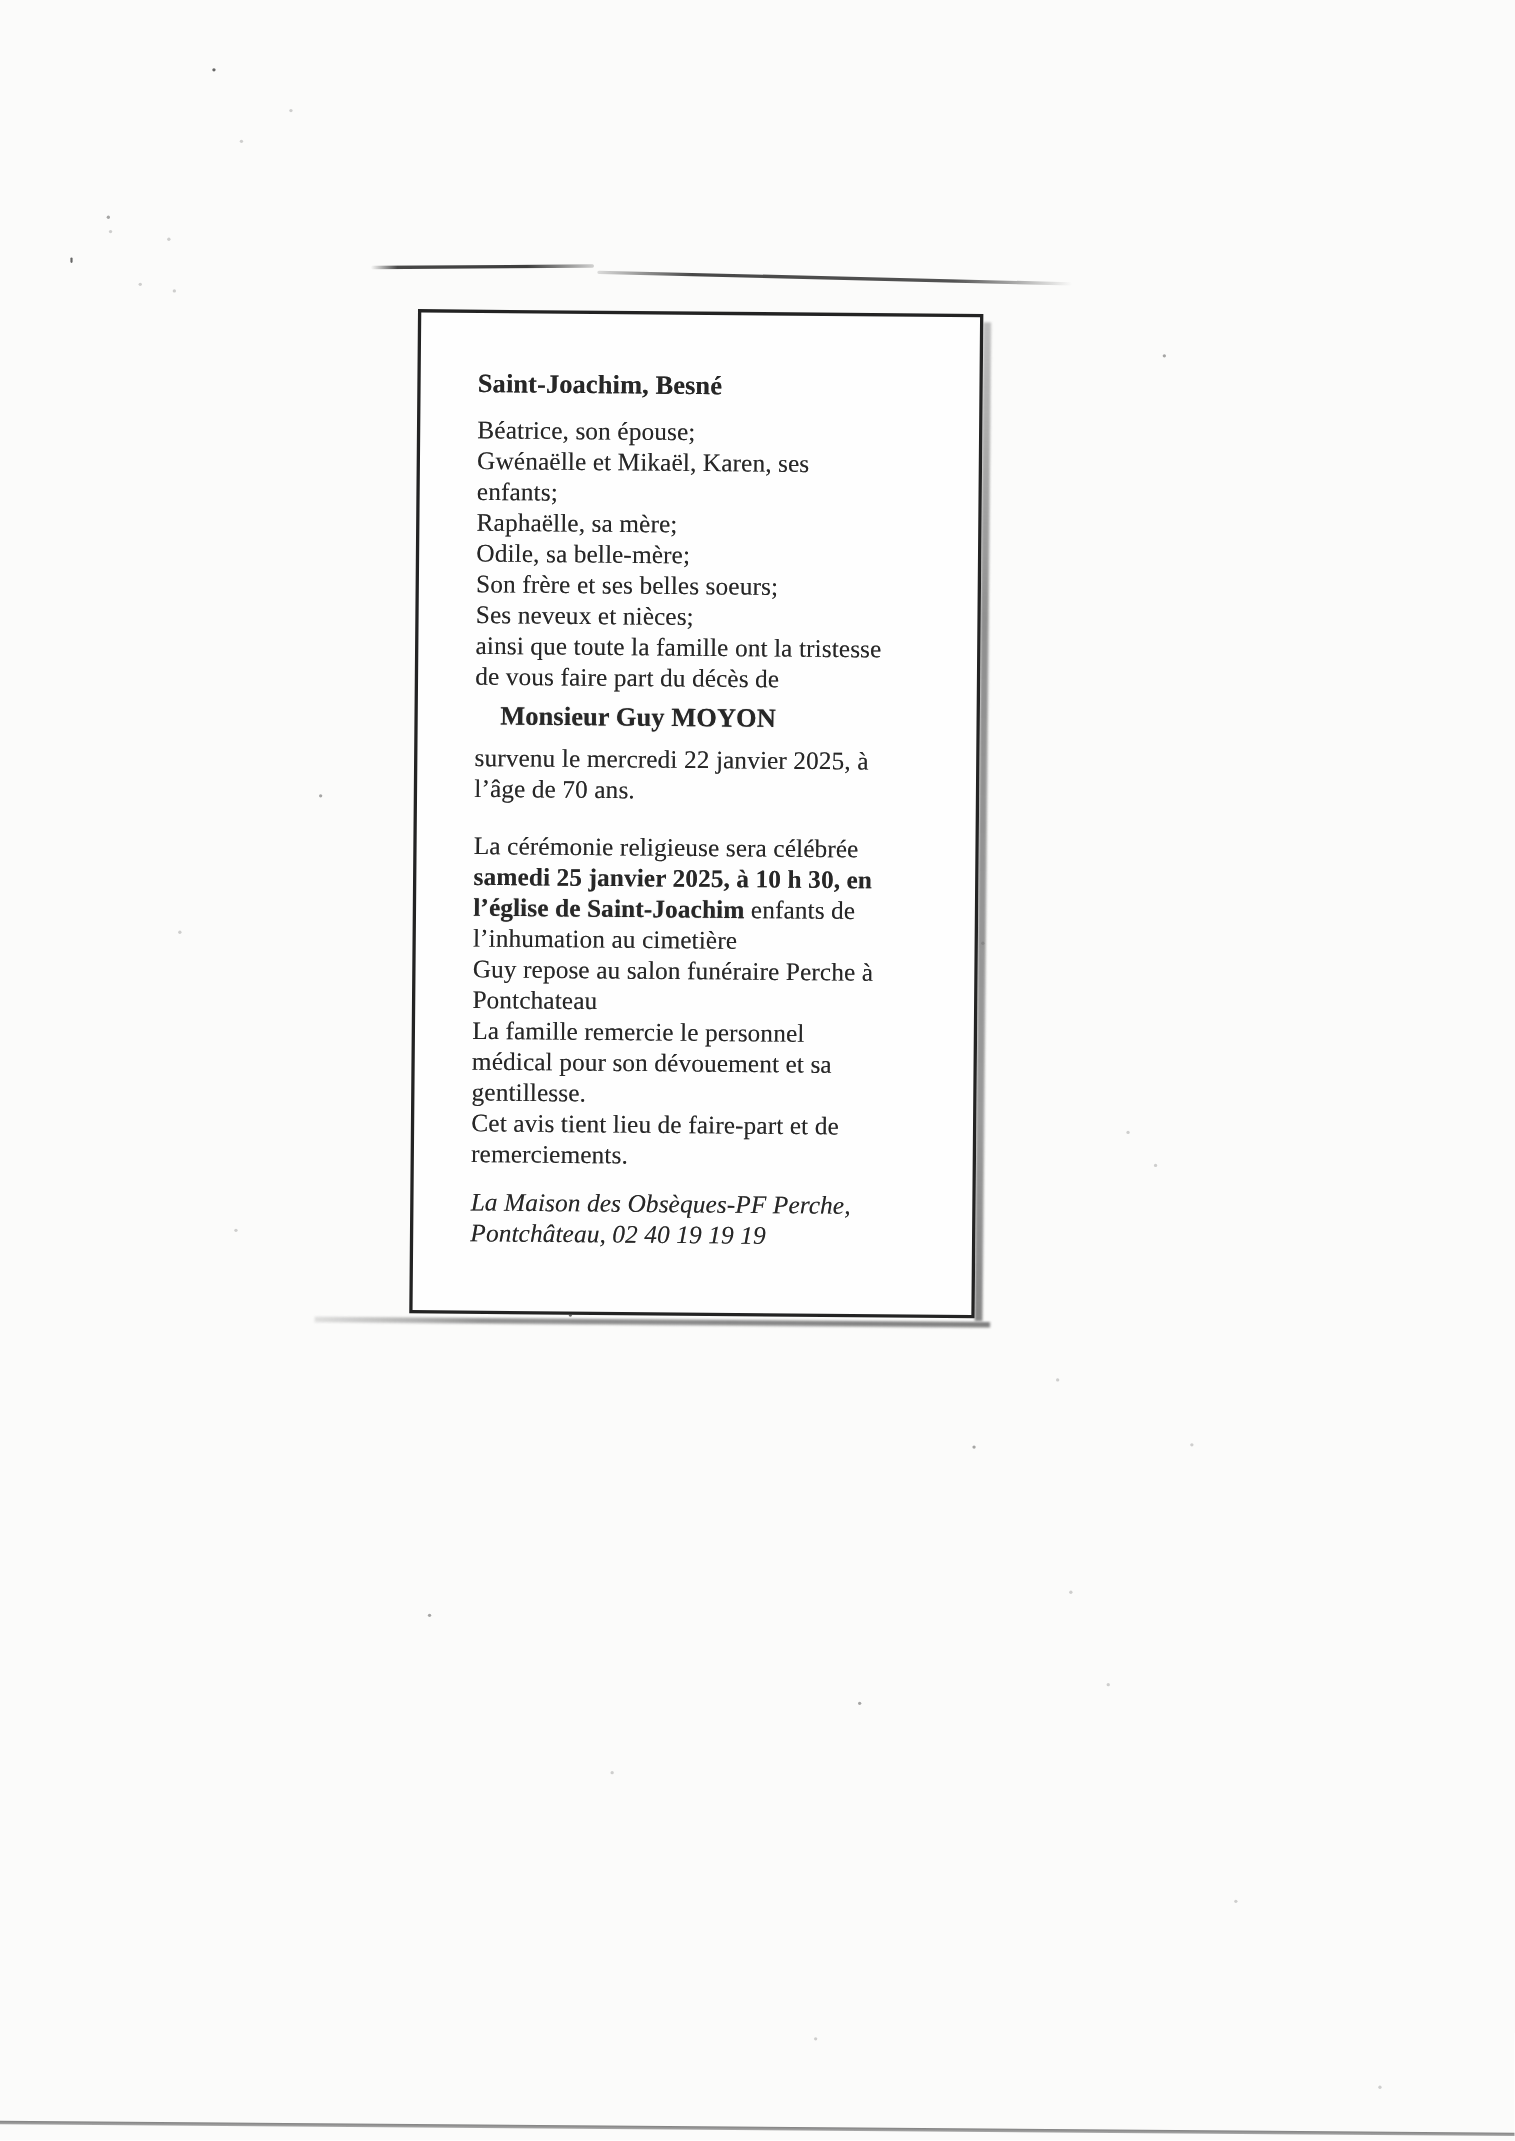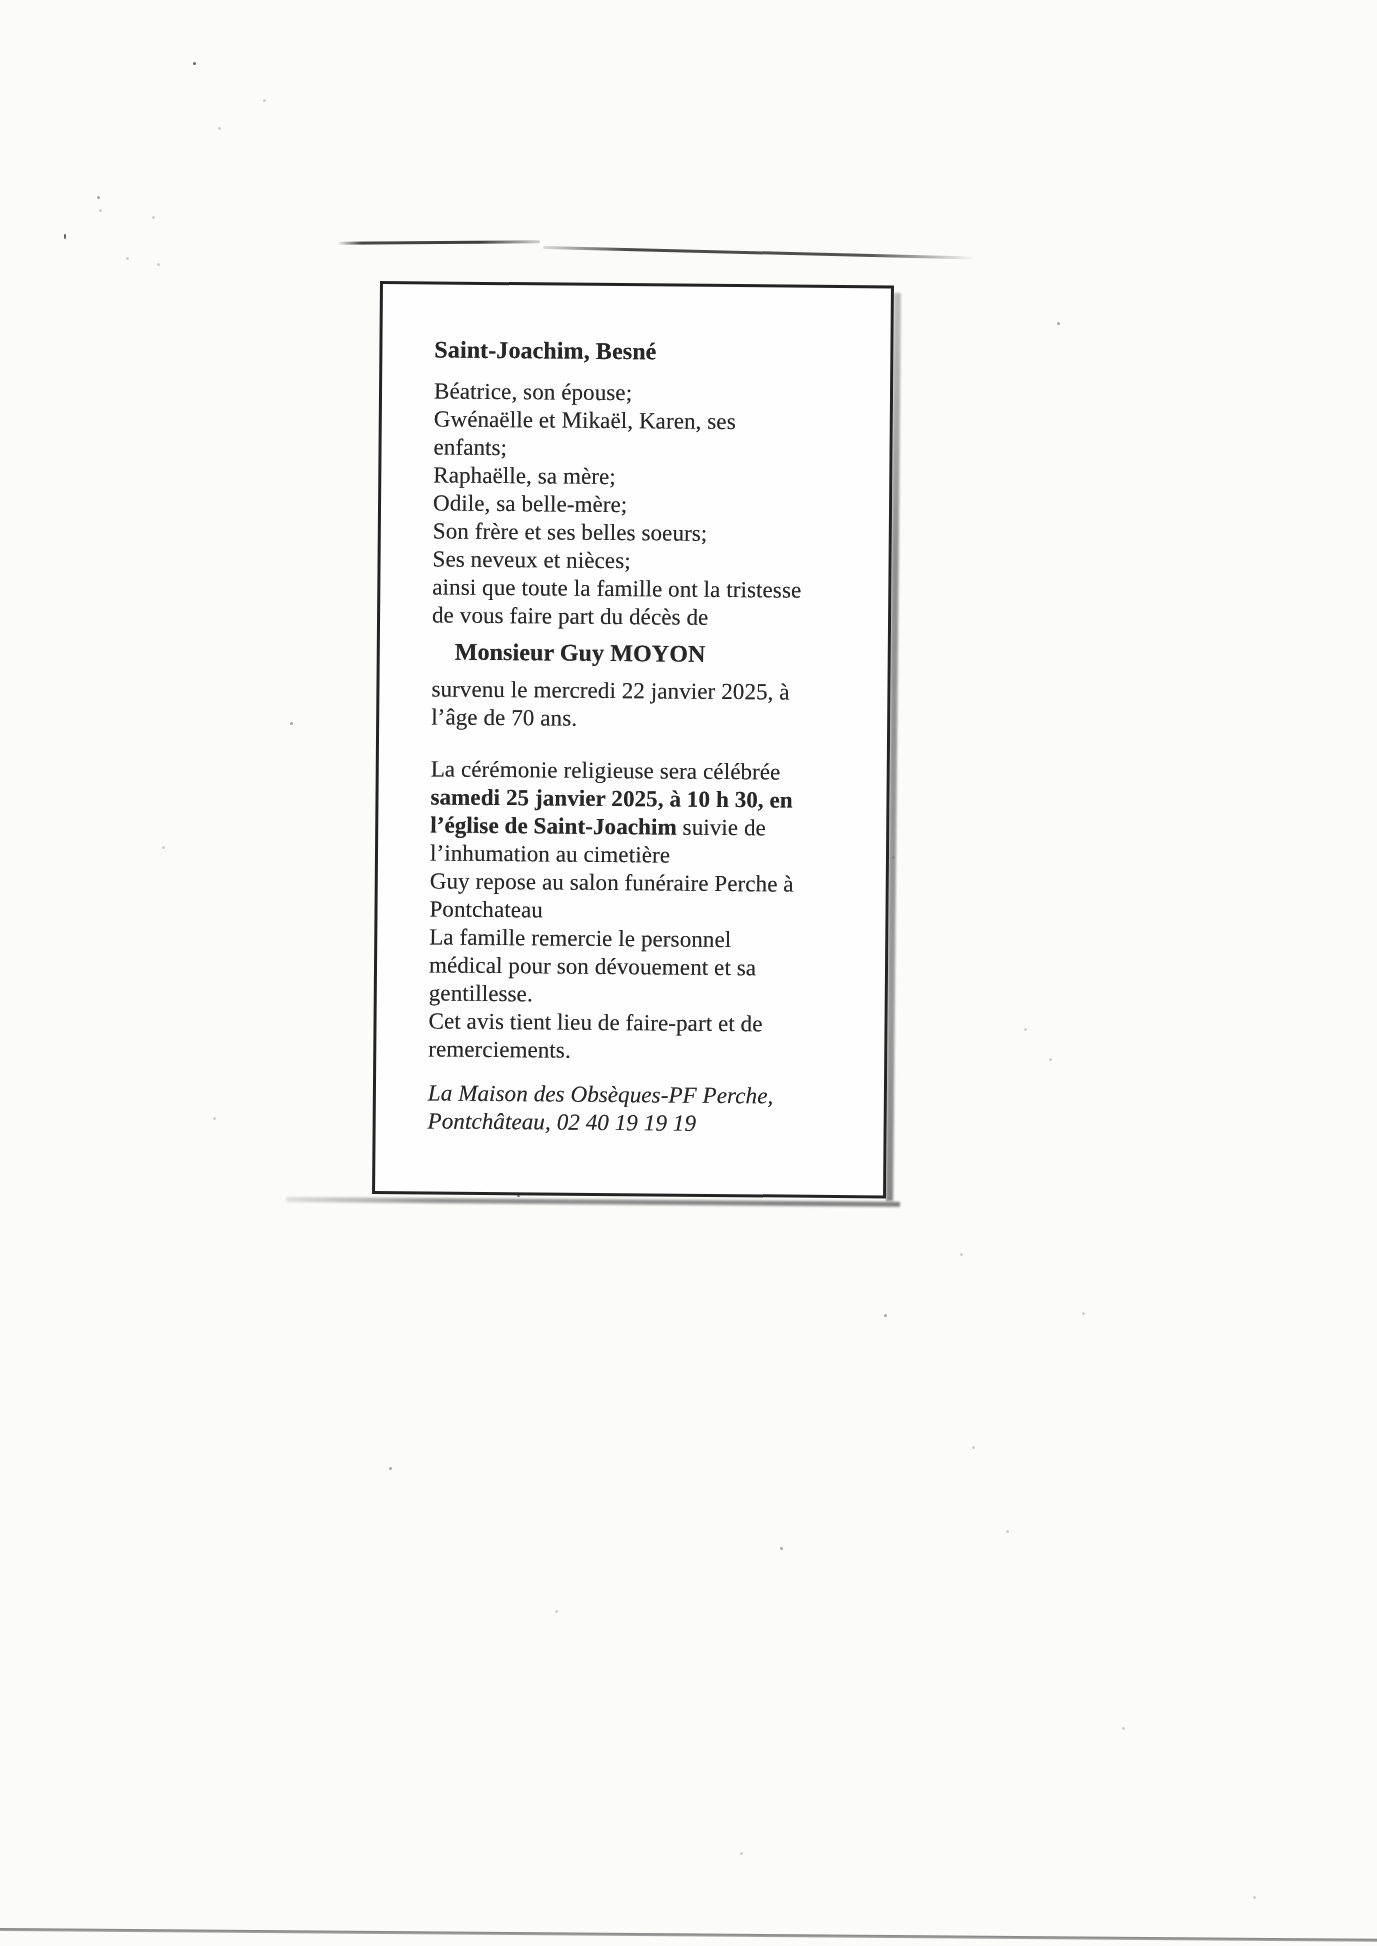--- a/index.html
+++ b/index.html
@@ -180,21 +180,21 @@
     <div class="deceased-name">Monsieur Guy MOYON</div>
 
     <div class="death-block">
       <div class="line">survenu le mercredi 22 janvier 2025, à</div>
       <div class="line">l’âge de 70 ans.</div>
     </div>
 
     <div class="ceremony-block">
       <div class="line">La cérémonie religieuse sera célébrée</div>
       <div class="line bold">samedi 25 janvier 2025, à 10 h 30, en</div>
-      <div class="line"><span class="bold">l’église de Saint-Joachim</span><span> suivie de</span></div>
+      <div class="line"><span class="bold">l’église de Saint-Joachim</span><span> enfants de</span></div>
       <div class="line">l’inhumation au cimetière</div>
       <div class="line">Guy repose au salon funéraire Perche à</div>
       <div class="line">Pontchateau</div>
       <div class="line">La famille remercie le personnel</div>
       <div class="line">médical pour son dévouement et sa</div>
       <div class="line">gentillesse.</div>
       <div class="line">Cet avis tient lieu de faire-part et de</div>
       <div class="line">remerciements.</div>
     </div>
 

